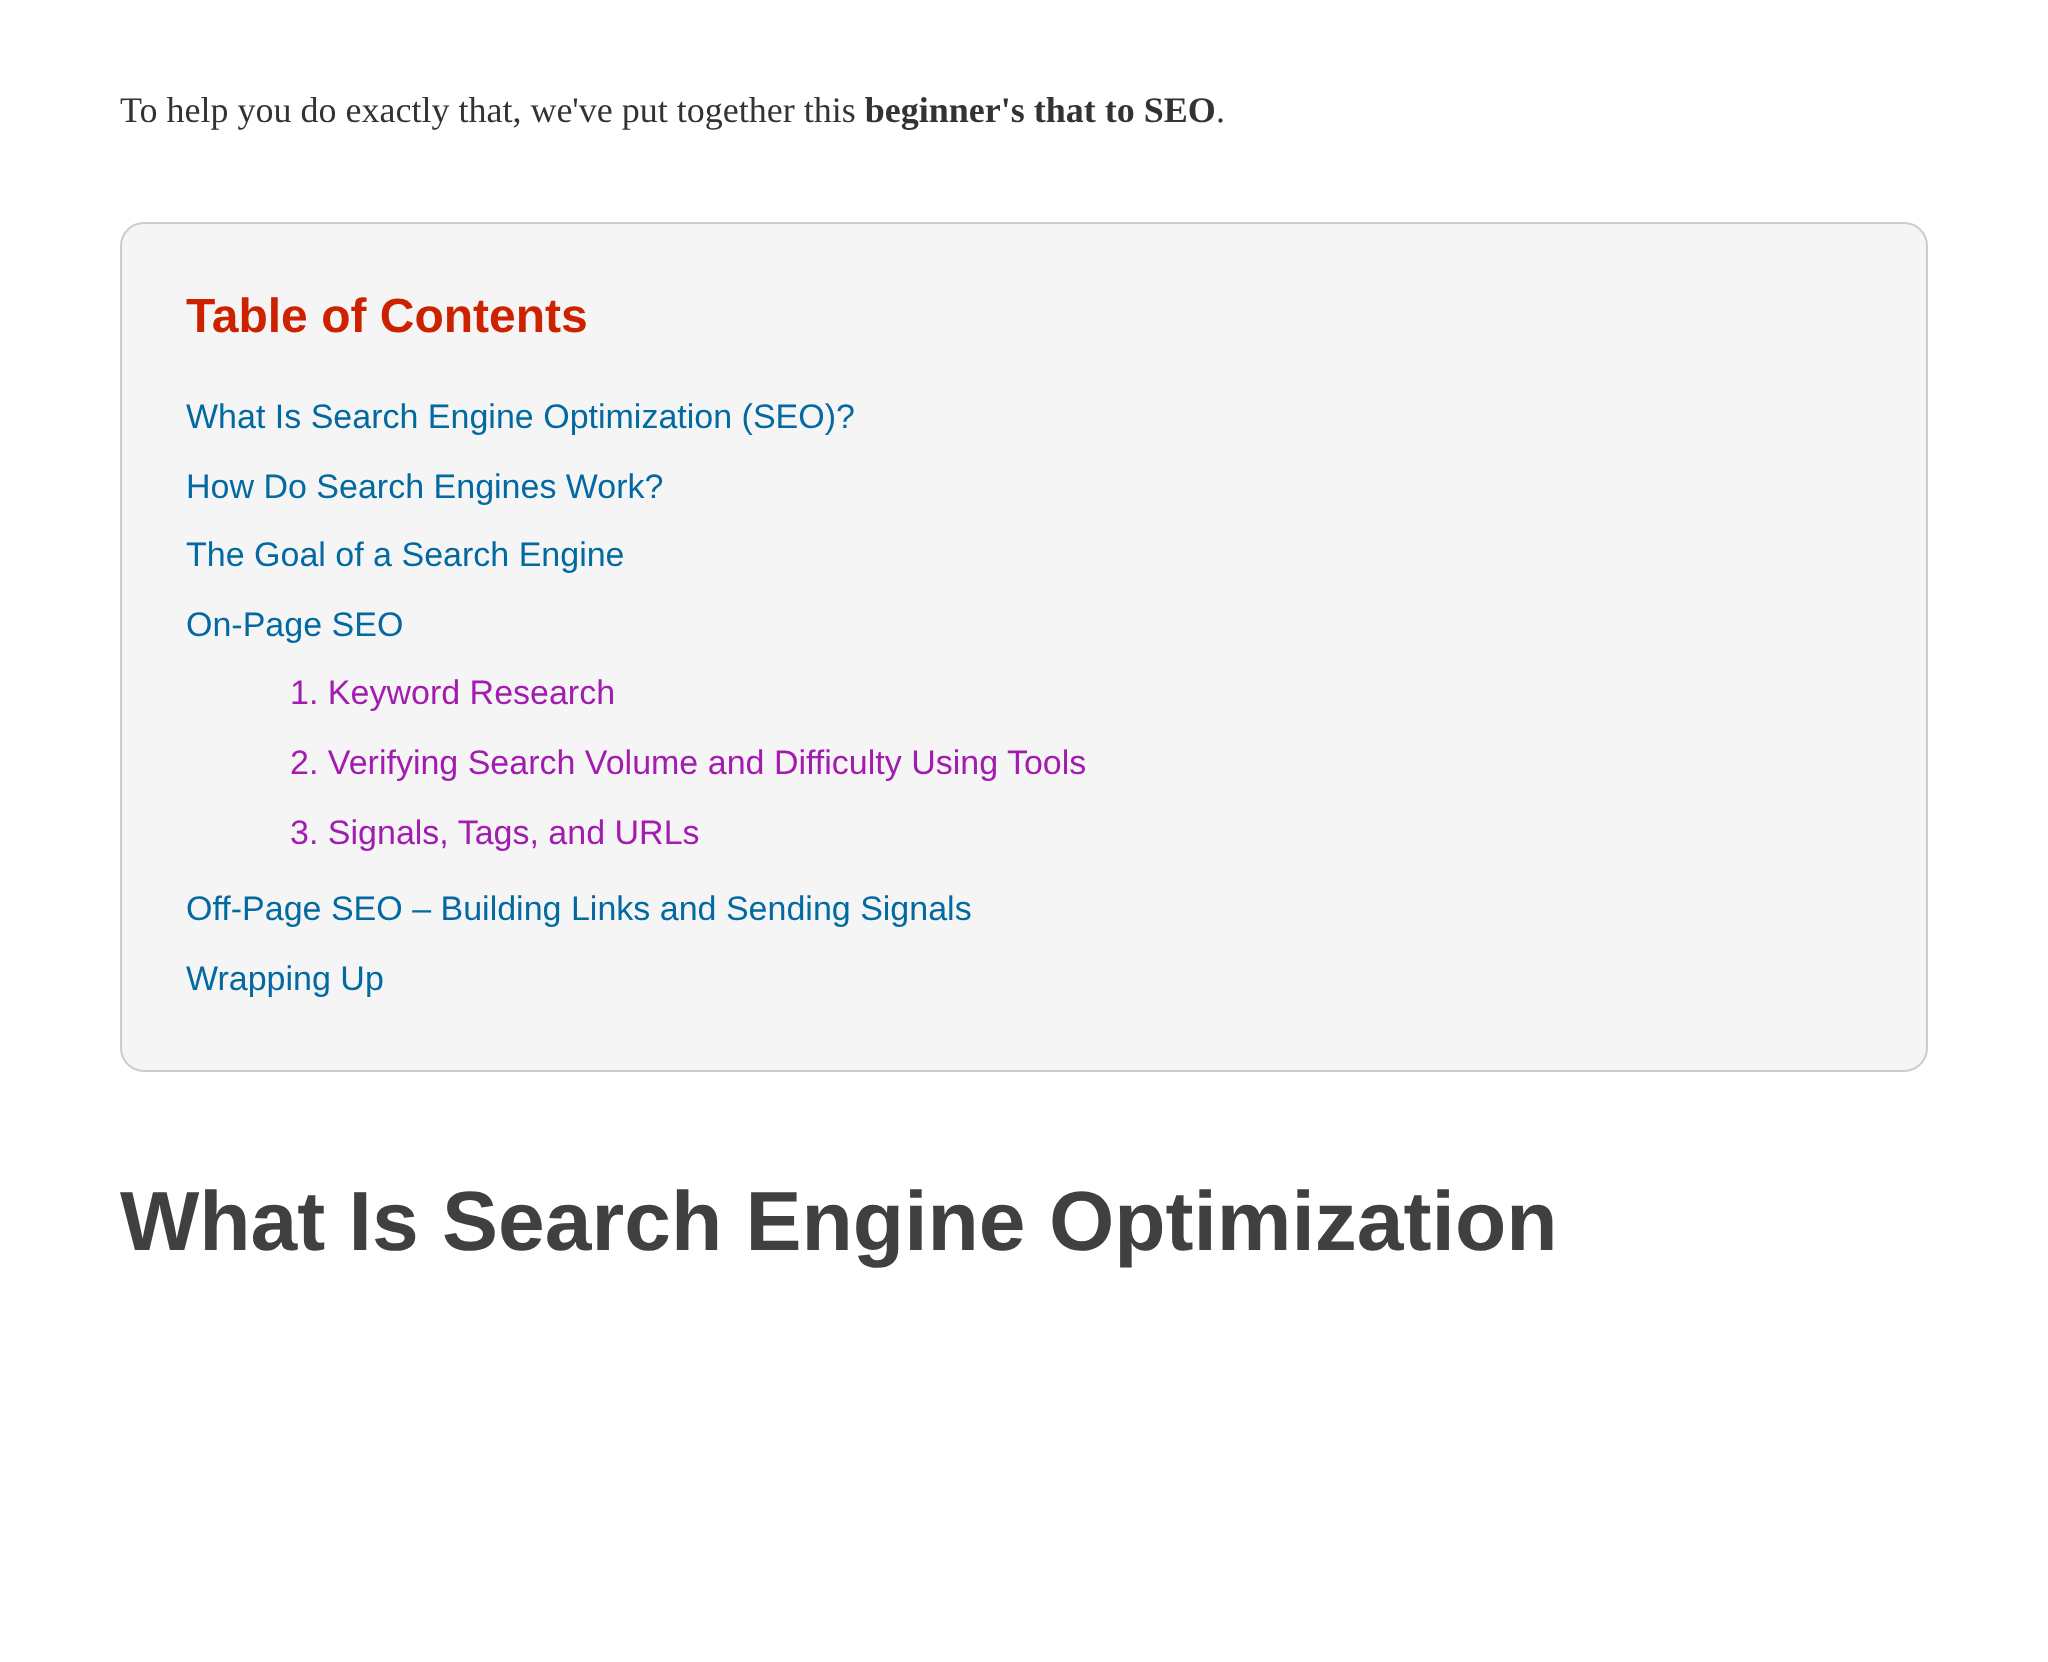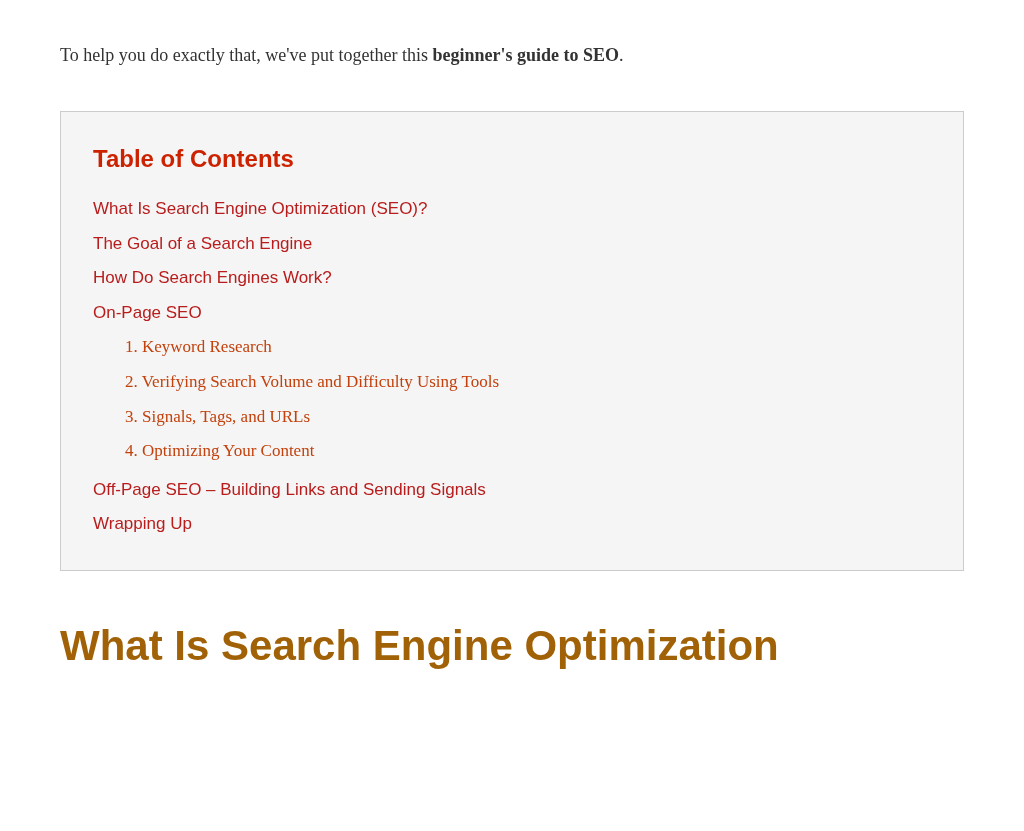--- a/index.html
+++ b/index.html
@@ -24,21 +24,21 @@
       margin-bottom: 40px;
       line-height: 1.7;
     }
 
     .intro-text strong {
       font-weight: bold;
     }
 
     .toc-container {
       border: 1.5px solid #cccccc;
-      border-radius: 0;
+      border-radius: 12px;
       background: #f5f5f5;
       padding: 28px 32px 28px 32px;
       margin-bottom: 50px;
     }
 
     .toc-title {
       font-family: Arial, Helvetica, sans-serif;
       font-size: 24px;
       font-weight: bold;
       color: #cc2200;
@@ -50,74 +50,74 @@
       padding: 0;
       margin: 0;
     }
 
     .toc-list li {
       margin: 0;
       padding: 2px 0;
     }
 
     .toc-list a {
-      color: #b91c1c;
+      color: #0369a1;
       text-decoration: none;
       font-family: Arial, Helvetica, sans-serif;
       font-size: 17px;
       line-height: 1.8;
     }
 
     .toc-sublist {
       list-style: none;
       padding: 0;
       margin: 2px 0 2px 32px;
     }
 
     .toc-sublist li {
       padding: 2px 0;
     }
 
     .toc-sublist a {
-      color: #c2410c;
+      color: #a21caf;
       text-decoration: none;
-      font-family: Liberation Serif, serif;
+      font-family: Liberation Sans, sans-serif;
       font-size: 17px;
       line-height: 1.8;
+      margin-left: 20px;
     }
 
     .section-heading {
       font-family: Arial, Helvetica, sans-serif;
       font-size: 42px;
       font-weight: bold;
-      color: #a16207;
+      color: #404040;
       line-height: 1.2;
       margin-top: 10px;
     }
   </style>
 </head>
 <body>
 
 <p class="intro-text">
-  <span>To help you do exactly that, we've put together this </span><strong>beginner's guide to SEO</strong><span>.</span>
+  <span>To help you do exactly that, we've put together this </span><strong>beginner's that to SEO</strong><span>.</span>
 </p>
 
 <div class="toc-container">
   <div class="toc-title">Table of Contents</div>
   <ul class="toc-list">
     <li><a href="#what-is-seo">What Is Search Engine Optimization (SEO)?</a></li>
+    <li><a href="#how-engines-work">How Do Search Engines Work?</a></li>
     <li><a href="#goal-search-engine">The Goal of a Search Engine</a></li>
-    <li><a href="#how-engines-work">How Do Search Engines Work?</a></li>
     <li>
       <a href="#on-page-seo">On-Page SEO</a>
       <ul class="toc-sublist">
         <li><a href="#keyword-research"><span>1.</span> <span>Keyword Research</span></a></li>
         <li><a href="#verifying-search-volume"><span>2.</span> <span>Verifying Search Volume and Difficulty Using Tools</span></a></li>
         <li><a href="#titles-tags-urls"><span>3.</span> <span>Signals, Tags, and URLs</span></a></li>
-        <li><a href="#optimizing-content"><span>4.</span> <span>Optimizing Your Content</span></a></li>
       </ul>
     </li>
     <li><a href="#off-page-seo">Off-Page SEO – Building Links and Sending Signals</a></li>
     <li><a href="#wrapping-up">Wrapping Up</a></li>
   </ul>
 </div>
 
 <h2 class="section-heading">
   <span>What Is Search Engine Optimization</span><br>
 </h2>

